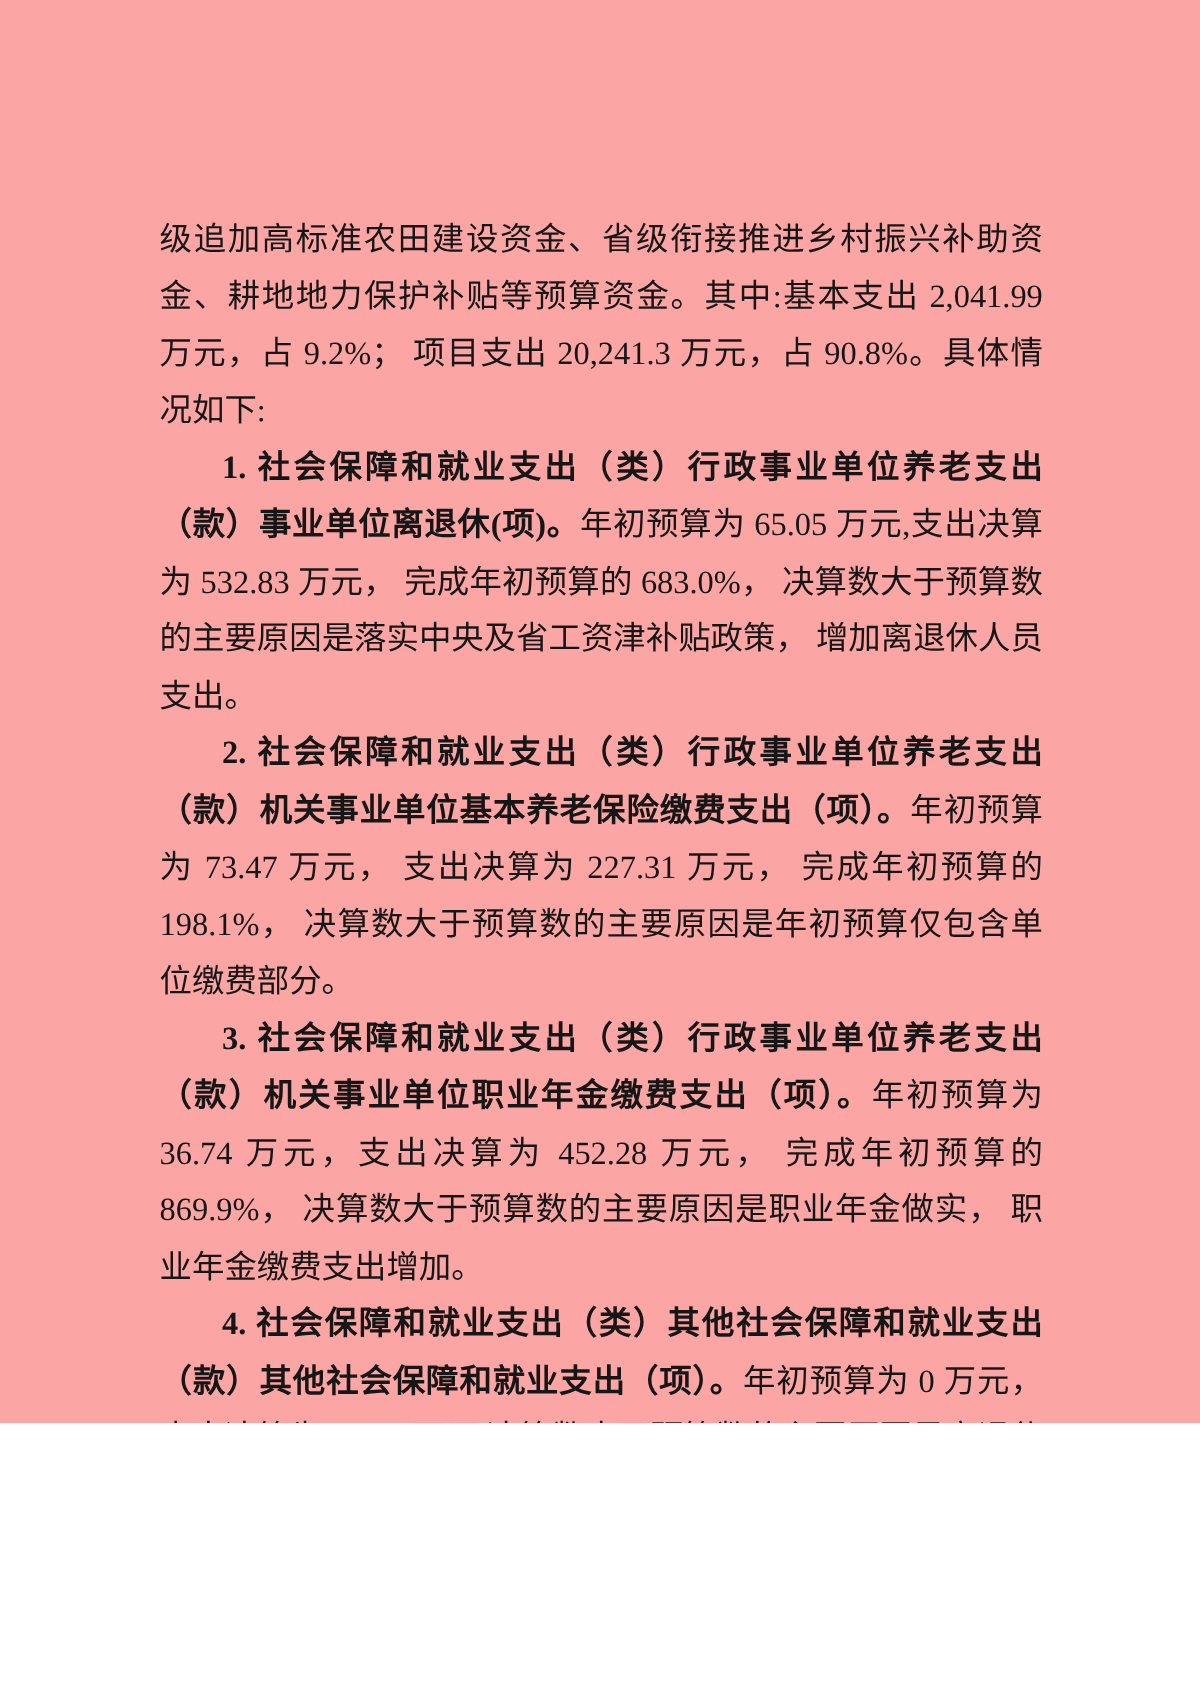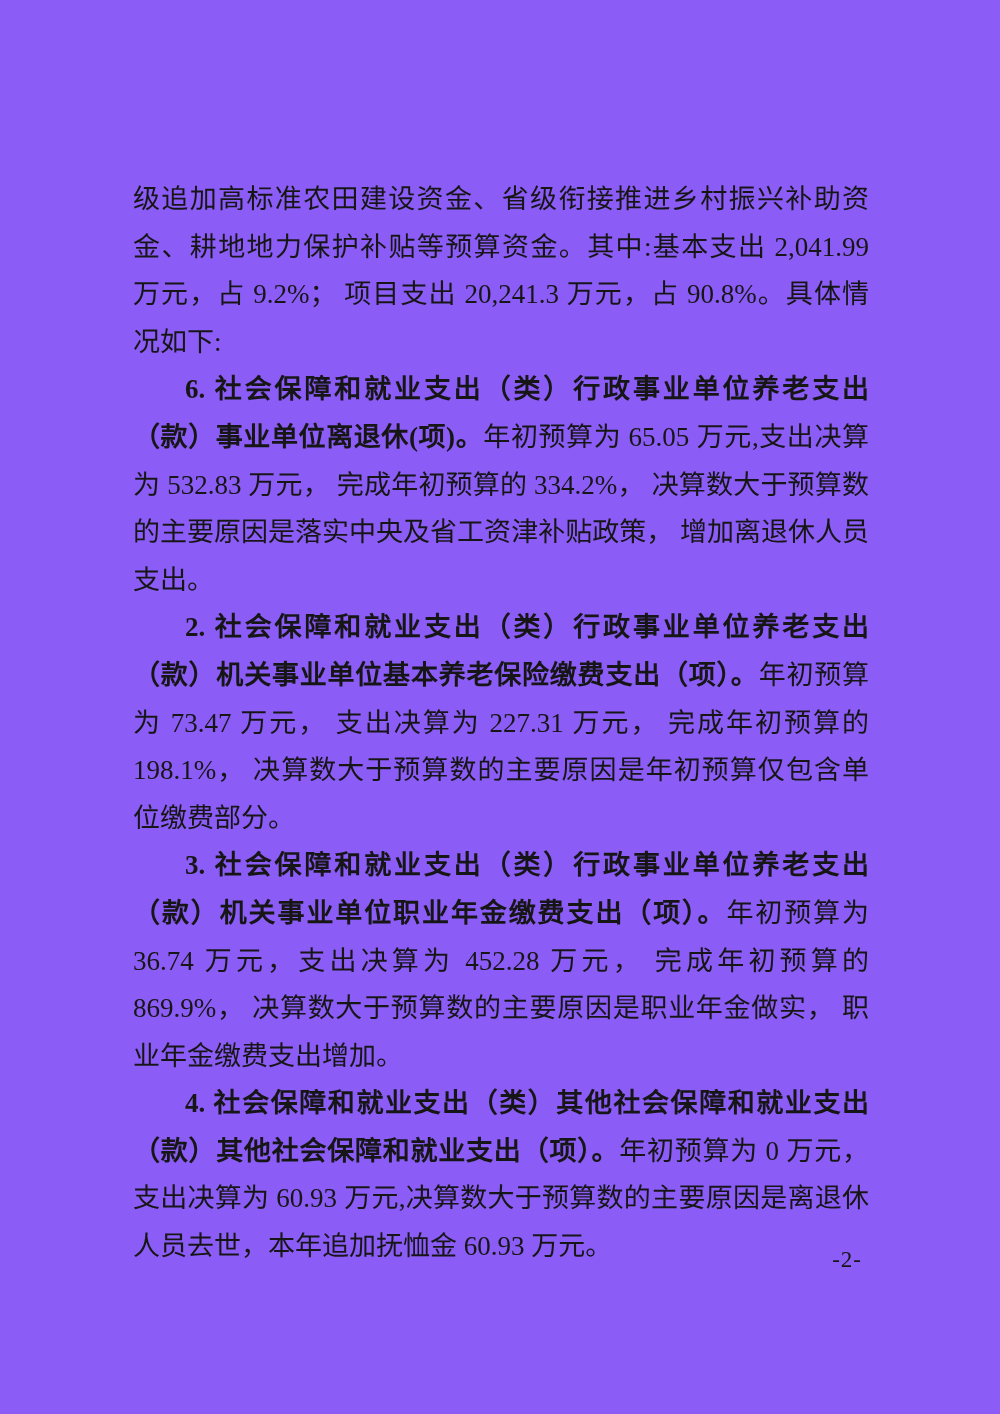--- a/index.html
+++ b/index.html
@@ -3,22 +3,22 @@
 <meta charset="utf-8">
 <style>
   html, body {
     margin: 0;
     padding: 0;
     background: #ffffff;
   }
   .page {
     position: relative;
     width: 1000px;
-    height: 1414px;
-    background: #8b5cf6;
+    height: 1186px;
+    background: #fca5a5;
     overflow: hidden;
     font-family: "Liberation Serif", "DejaVu Serif", serif;
     color: #161616;
   }
   .content {
     position: absolute;
     left: 133px;
     top: 176px;
     width: 736px;
   }
@@ -48,21 +48,21 @@
 <body>
 
 <div class="page">
   <div class="content">
 
     <p class="para">
       <span>级追加高标准农田建设资金、省级衔接推进乡村振兴补助资金、耕地地力保护补贴等预算资金。其中:基本支出 2,041.99 万元，占 9.2%； 项目支出 20,241.3 万元，占 90.8%。具体情况如下:</span>
     </p>
 
     <p class="para indent">
-      <span class="lead">6. 社会保障和就业支出（类）行政事业单位养老支出（款）事业单位离退休(项)。</span><span>年初预算为 65.05 万元,支出决算为 532.83 万元， 完成年初预算的 334.2%， 决算数大于预算数的主要原因是落实中央及省工资津补贴政策， 增加离退休人员支出。</span>
+      <span class="lead">1. 社会保障和就业支出（类）行政事业单位养老支出（款）事业单位离退休(项)。</span><span>年初预算为 65.05 万元,支出决算为 532.83 万元， 完成年初预算的 683.0%， 决算数大于预算数的主要原因是落实中央及省工资津补贴政策， 增加离退休人员支出。</span>
     </p>
 
     <p class="para indent">
       <span class="lead">2. 社会保障和就业支出（类）行政事业单位养老支出（款）机关事业单位基本养老保险缴费支出（项）。</span><span>年初预算为 73.47 万元， 支出决算为 227.31 万元， 完成年初预算的 198.1%， 决算数大于预算数的主要原因是年初预算仅包含单位缴费部分。</span>
     </p>
 
     <p class="para indent">
       <span class="lead">3. 社会保障和就业支出（类）行政事业单位养老支出（款）机关事业单位职业年金缴费支出（项）。</span><span>年初预算为 36.74 万元，支出决算为 452.28 万元， 完成年初预算的 869.9%， 决算数大于预算数的主要原因是职业年金做实， 职业年金缴费支出增加。</span>
     </p>
 

